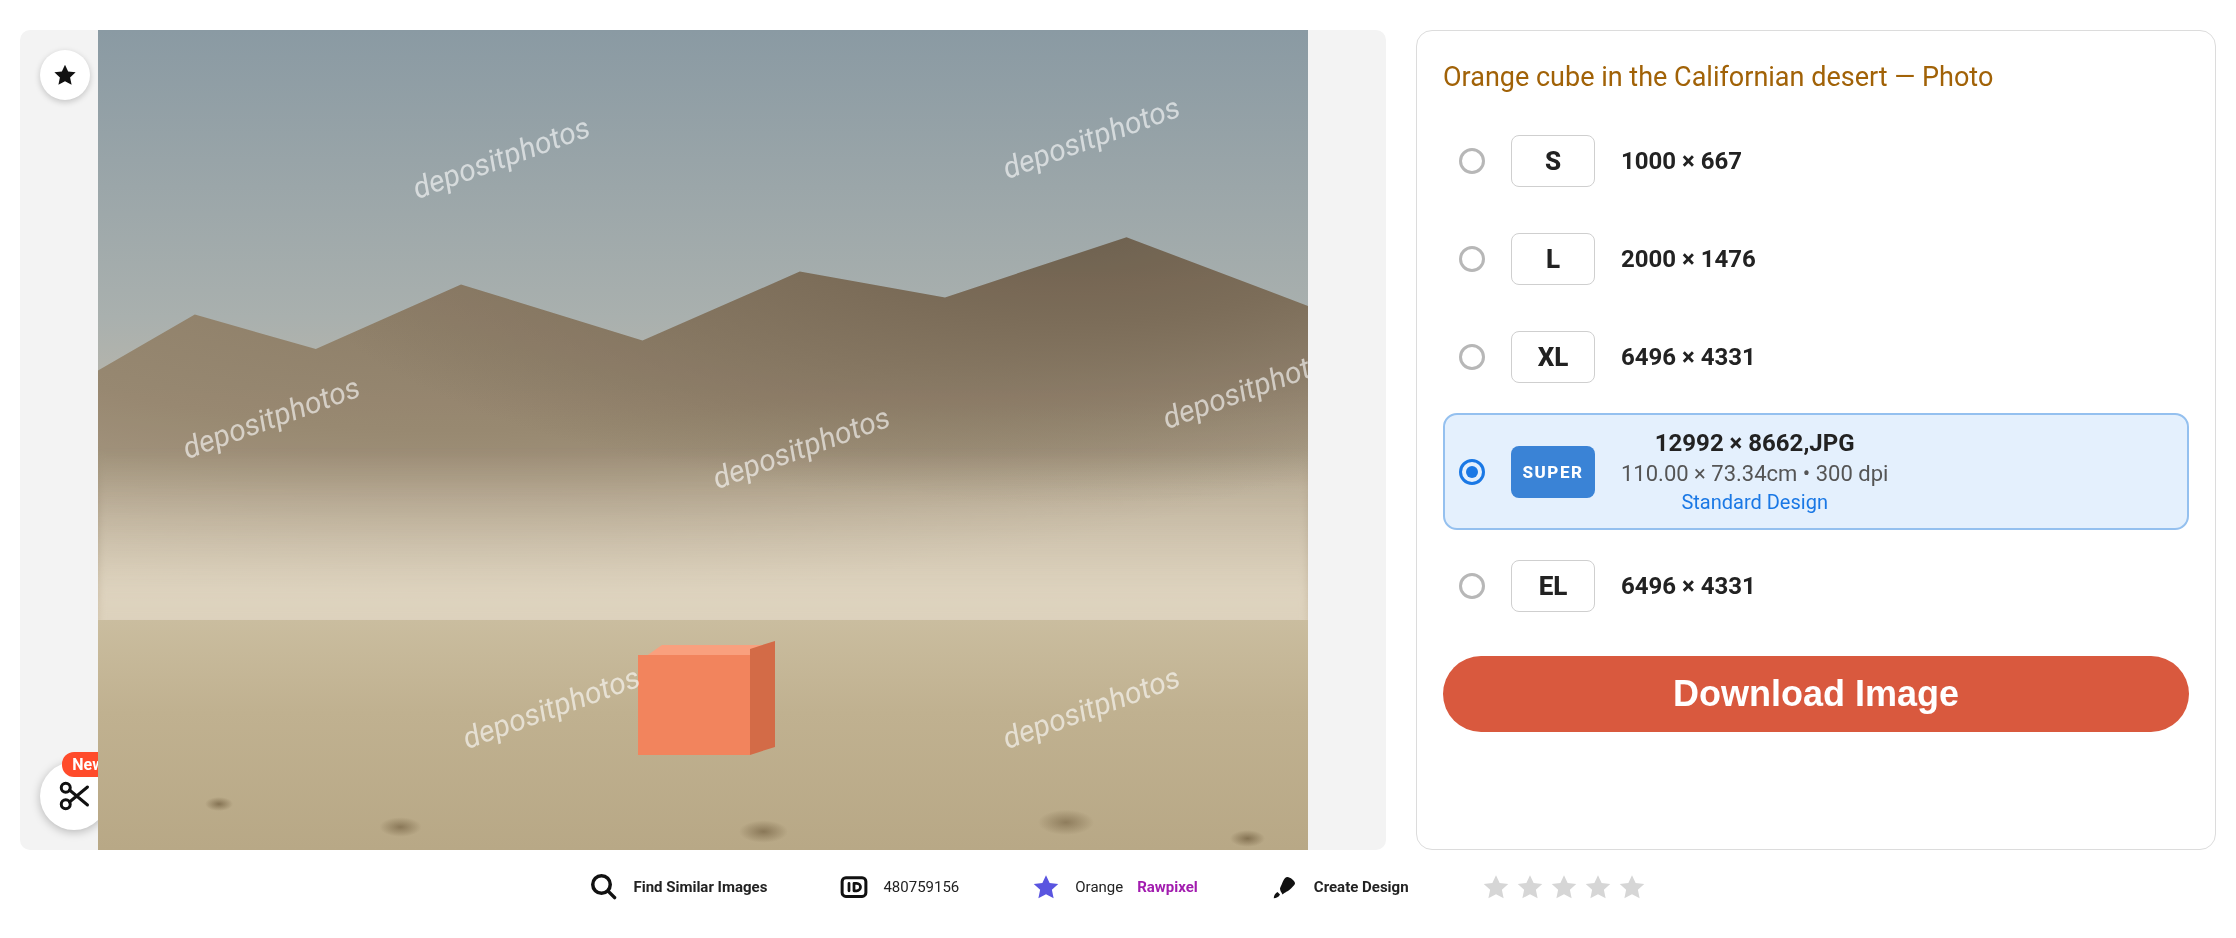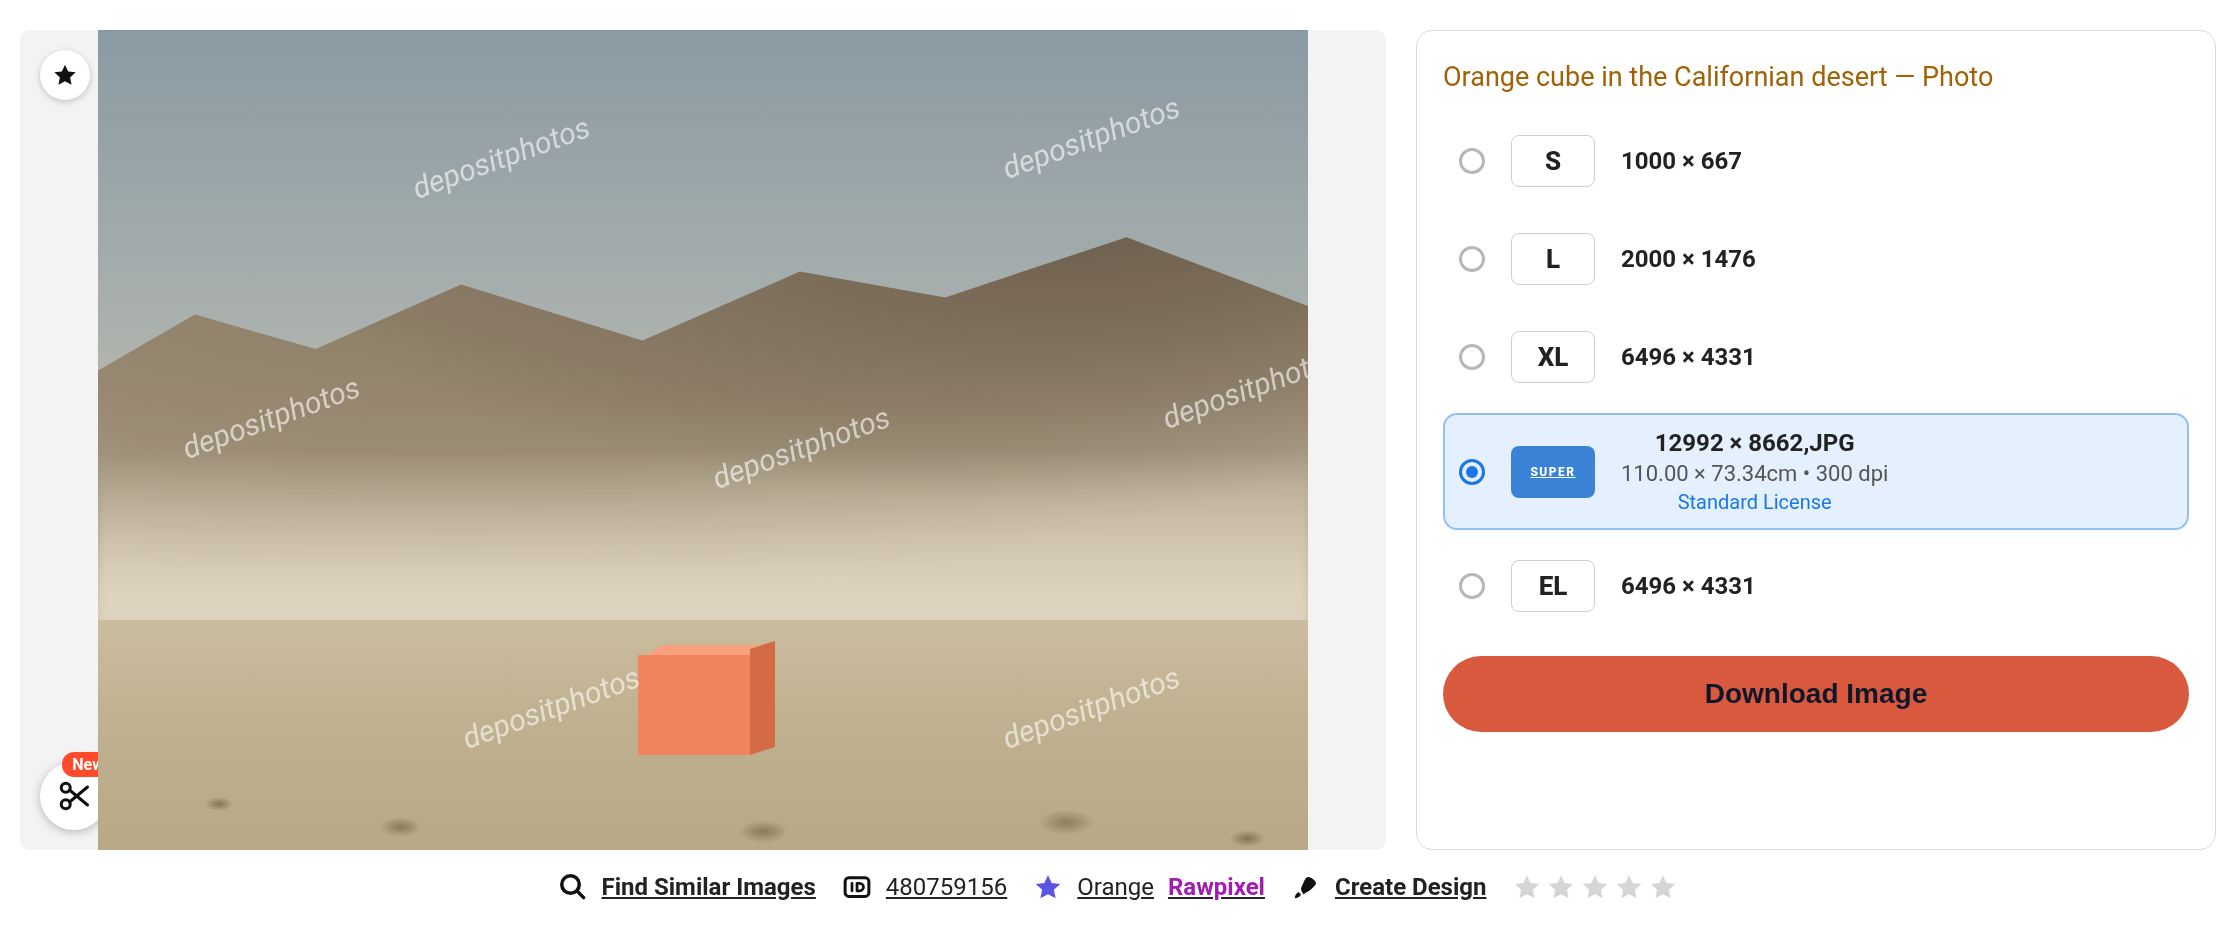--- a/index.html
+++ b/index.html
@@ -157,51 +157,49 @@
     border-radius: 8px;
     display: flex; align-items:center; justify-content:center;
     font-weight: 800; font-size: 26px; color: #222;
     background:#fff;
     flex-shrink: 0;
   }
   .size-chip.super {
     background: #3a83d6;
     color: #fff;
     border: none;
-    font-size: 12px;
+    font-size: 17px;
     letter-spacing: 1.5px;
     font-weight: 800;
-    text-decoration: underline;
   }
   .opt-meta { display:flex; flex-direction: column; gap: 4px; text-align: center; }
   .dim { font-size: 24px; font-weight: 700; color: #222; }
   .sub { font-size: 22px; color: #555; }
   .license-link { font-size: 20px; color: #1a78e5; }
   .download-btn {
     background: #d9593e;
-    color: #0f172a;
+    color: #ffffff;
     height: 76px;
     border-radius: 40px;
     border: none;
-    font-size: 28px;
+    font-size: 36px;
     font-weight: 700;
     cursor: pointer;
     width: 100%;
   }
 
   .toolbar {
     margin-top: 22px;
     display: flex;
     align-items: center;
     justify-content: center;
-    gap: 26px;
-    font-size: 24px;
+    gap: 72px;
+    font-size: 15px;
     font-weight: 700;
     color: #222;
-    text-decoration: underline;
   }
   .toolbar .item { display: flex; align-items: center; gap: 14px; cursor: pointer; }
   .id-number { font-weight: 400; }
   .author-name { color: #a21caf; }
   .rating { display: flex; gap: 4px; }
   .rating-star { width: 30px; height: 30px; fill: #d6d6d6; }
 
   svg.icon { width: 30px; height: 30px; }
 </style>
 </head>
@@ -268,21 +266,21 @@
           <div class="opt-meta">
             <div class="dim">6496 × 4331</div>
           </div>
         </div>
         <div class="opt selected">
           <div class="radio"></div>
           <div class="size-chip super">SUPER</div>
           <div class="opt-meta">
             <div class="dim">12992 × 8662,JPG</div>
             <div class="sub">110.00 × 73.34cm • 300 dpi</div>
-            <div class="license-link">Standard License</div>
+            <div class="license-link">Standard Design</div>
           </div>
         </div>
         <div class="opt">
           <div class="radio"></div>
           <div class="size-chip ">EL</div>
           <div class="opt-meta">
             <div class="dim">6496 × 4331</div>
           </div>
         </div>
       </div>

